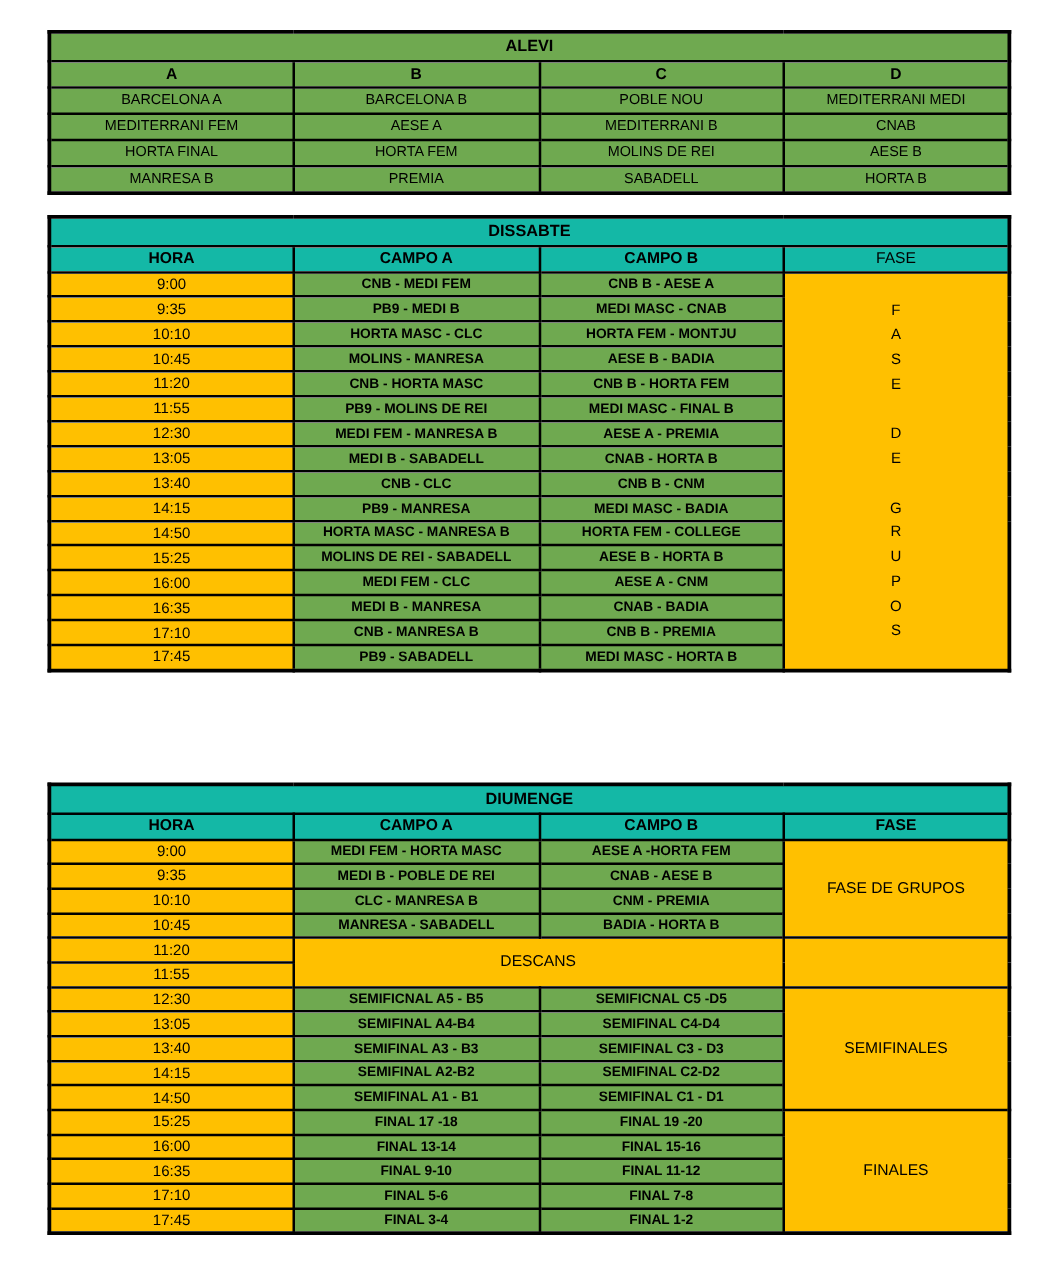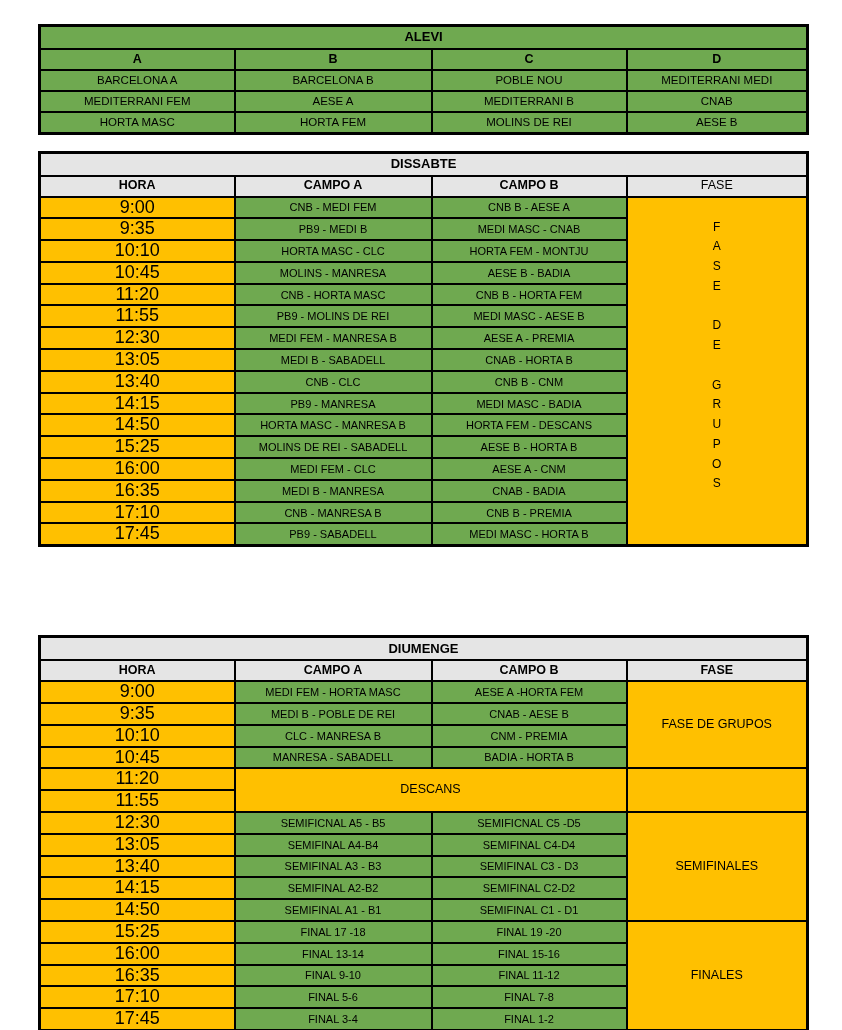--- a/index.html
+++ b/index.html
@@ -22,28 +22,28 @@
     text-align:center;
     vertical-align:middle;
     font-size:11.5px;
     font-weight:normal;
     white-space:nowrap;
     overflow:hidden;
     line-height:1.1;
   }
   .bg-green{background:var(--green,#6fa950);}
   .bg-yellow{background:var(--yellow,#ffc000);}
-  .bg-white{background:#e5e5e5;}
+  .bg-white{background:#14b8a6;}
   .bold{font-weight:bold;}
   .title-cell{font-size:13px;font-weight:bold;height:21px;margin-top:12px;}
   .head-cell{font-size:12.5px;height:19px;}
   .alevi-table tr{height:21px;}
   .sched-body tr{height:19.7px;}
-  .time-cell{font-size:18px;}
-  .match-cell{font-size:11px;}
+  .time-cell{font-size:12px;}
+  .match-cell{font-size:11px;font-weight:bold;}
   .fase-merged{padding:0;vertical-align:top;}
   .fase-letters{
     display:flex;flex-direction:column;
     height:316px;width:100%;
     font-size:12px;
   }
   .fase-letters span{
     flex:1;display:flex;align-items:center;justify-content:center;
   }
   .fase-label{font-size:12.5px;margin-top:32px;}
@@ -79,24 +79,30 @@
       <td class="bg-green">POBLE NOU</td>
       <td class="bg-green">MEDITERRANI MEDI</td>
     </tr>
     <tr>
       <td class="bg-green">MEDITERRANI FEM</td>
       <td class="bg-green">AESE A</td>
       <td class="bg-green">MEDITERRANI B</td>
       <td class="bg-green">CNAB</td>
     </tr>
     <tr>
-      <td class="bg-green">HORTA MASC</td>
+      <td class="bg-green">HORTA FINAL</td>
       <td class="bg-green">HORTA FEM</td>
       <td class="bg-green">MOLINS DE REI</td>
       <td class="bg-green">AESE B</td>
+    </tr>
+    <tr>
+      <td class="bg-green">MANRESA B</td>
+      <td class="bg-green">PREMIA</td>
+      <td class="bg-green">SABADELL</td>
+      <td class="bg-green">HORTA B</td>
     </tr>
   </tbody>
     </table>
 
   <div class="gap-dissabte"></div>
 
   <table>
     <colgroup>
         <col style="width:195px">
         <col style="width:197px">
@@ -156,21 +162,21 @@
         <td class="bg-green match-cell">AESE B - BADIA</td>
       </tr>
       <tr>
         <td class="bg-yellow time-cell">11:20</td>
         <td class="bg-green match-cell">CNB - HORTA MASC</td>
         <td class="bg-green match-cell">CNB B - HORTA FEM</td>
       </tr>
       <tr>
         <td class="bg-yellow time-cell">11:55</td>
         <td class="bg-green match-cell">PB9 - MOLINS DE REI</td>
-        <td class="bg-green match-cell">MEDI MASC - AESE B</td>
+        <td class="bg-green match-cell">MEDI MASC - FINAL B</td>
       </tr>
       <tr>
         <td class="bg-yellow time-cell">12:30</td>
         <td class="bg-green match-cell">MEDI FEM - MANRESA B</td>
         <td class="bg-green match-cell">AESE A - PREMIA</td>
       </tr>
       <tr>
         <td class="bg-yellow time-cell">13:05</td>
         <td class="bg-green match-cell">MEDI B - SABADELL</td>
         <td class="bg-green match-cell">CNAB - HORTA B</td>
@@ -181,21 +187,21 @@
         <td class="bg-green match-cell">CNB B - CNM</td>
       </tr>
       <tr>
         <td class="bg-yellow time-cell">14:15</td>
         <td class="bg-green match-cell">PB9 - MANRESA</td>
         <td class="bg-green match-cell">MEDI MASC - BADIA</td>
       </tr>
       <tr>
         <td class="bg-yellow time-cell">14:50</td>
         <td class="bg-green match-cell">HORTA MASC - MANRESA B</td>
-        <td class="bg-green match-cell">HORTA FEM - DESCANS</td>
+        <td class="bg-green match-cell">HORTA FEM - COLLEGE</td>
       </tr>
       <tr>
         <td class="bg-yellow time-cell">15:25</td>
         <td class="bg-green match-cell">MOLINS DE REI - SABADELL</td>
         <td class="bg-green match-cell">AESE B - HORTA B</td>
       </tr>
       <tr>
         <td class="bg-yellow time-cell">16:00</td>
         <td class="bg-green match-cell">MEDI FEM - CLC</td>
         <td class="bg-green match-cell">AESE A - CNM</td>

